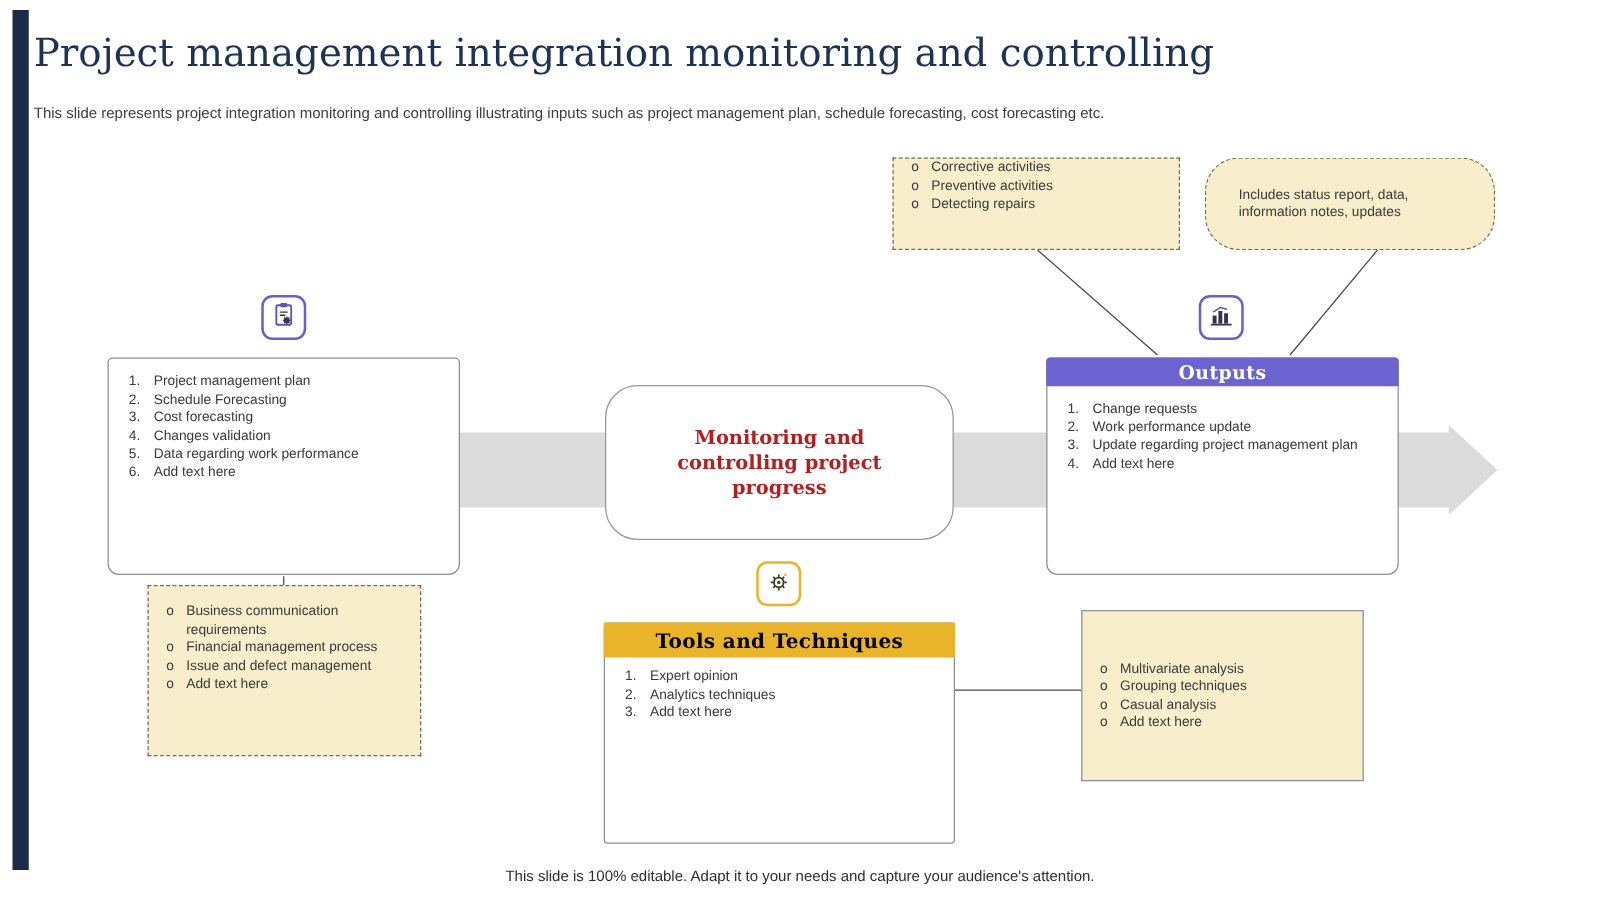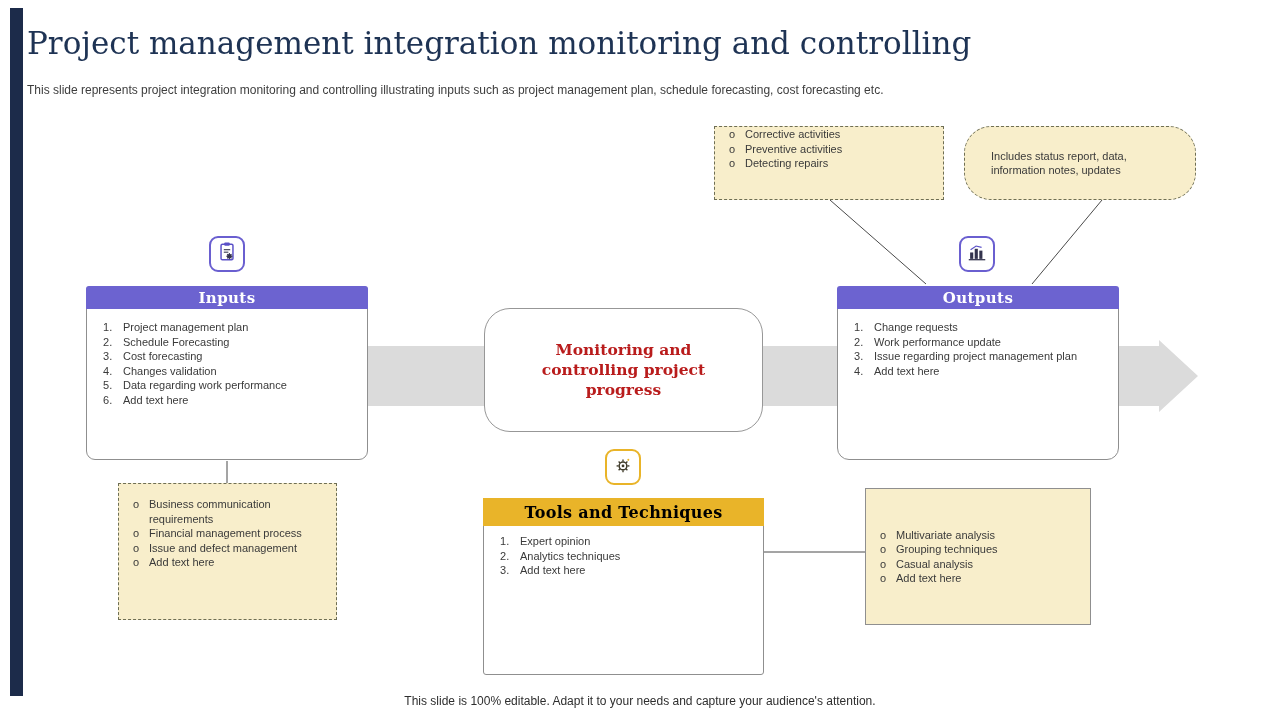--- a/index.html
+++ b/index.html
@@ -28,21 +28,21 @@
 
   
   .connectors{left:0;top:0;width:1280px;height:720px;z-index:1;pointer-events:none;}
 
   
   .io-box{
     width:282px;height:174px;background:#fff;border:1px solid #8f8f8f;
     border-radius:4px 4px 9px 9px;z-index:2;box-sizing:border-box;
   }
   .inputs-box{left:86px;top:286px;}
-  .outputs-box{left:837px;top:286px;border-radius:12px;}
+  .outputs-box{left:837px;top:286px;}
   .io-header{
     height:23px;margin:-1px -1px 0 -1px;background:#6c63d0;color:#ffffff;
     display:flex;align-items:center;justify-content:center;
     font-family:"DejaVu Serif","Liberation Serif",serif;font-weight:bold;
     font-size:15px;letter-spacing:.4px;border-radius:3px 3px 0 0;
   }
 
   
   ol.num-list{list-style:none;counter-reset:n;margin:11px 8px 0 14px;padding:0;font-size:11px;line-height:14.5px;color:#3a3a3a;}
   ol.num-list li{counter-increment:n;position:relative;padding-left:22px;margin:0;}
@@ -73,21 +73,21 @@
     font-family:"DejaVu Serif","Liberation Serif",serif;font-weight:bold;font-size:16px;letter-spacing:.3px;
   }
   .tools-box ol.num-list{margin-top:8px;margin-left:14px;}
 
   
   .callout{background:#f8eecb;z-index:2;box-sizing:border-box;font-size:11px;color:#3a3a3a;}
   .dashed{border:1px dashed #6e6e54;}
   .solid{border:1px solid #8f8f8f;}
   .c-tl{left:714px;top:126px;width:230px;height:74px;padding:0 8px 0 12px;}
   .c-tr{left:964px;top:126px;width:232px;height:74px;display:flex;align-items:center;padding:0 16px 0 26px;line-height:14.5px;border-radius:27px;}
-  .c-bl{left:118px;top:483px;width:219px;height:137px;padding:13px 8px 0 12px;}
+  .c-bl{left:118px;top:468px;width:219px;height:137px;padding:13px 8px 0 12px;}
   .c-br{left:865px;top:488px;width:226px;height:137px;display:flex;flex-direction:column;justify-content:center;padding:0 8px 0 12px;}
 
   
   .icon-badge{
     width:36px;height:36px;background:#fff;border-radius:9px;z-index:3;box-sizing:border-box;
     display:flex;align-items:center;justify-content:center;
   }
   .icon-purple{border:2px solid #6a5fd0;}
   .icon-gold{border:2px solid #e9b429;}
   .ic-inputs{left:209px;top:236px;}
@@ -172,41 +172,40 @@
           <line x1="15.2" y1="16.2" x2="16.8" y2="17.8"></line>
           <line x1="16.8" y1="8.2" x2="15.2" y2="9.8"></line>
           <line x1="8.8" y1="16.2" x2="7.2" y2="17.8"></line>
         </g>
         <circle cx="17.8" cy="6.4" r="1.1" fill="#e9b429"></circle>
       </svg>
     </span>
   </div>
 
   <div class="abs io-box inputs-box">
-    <div class="io-header">Inputs</div>
     <ol class="num-list">
       <li>Project management plan</li>
       <li>Schedule Forecasting</li>
       <li>Cost forecasting</li>
       <li>Changes validation</li>
       <li>Data regarding work performance</li>
       <li>Add text here</li>
     </ol>
   </div>
 
   <div class="abs center-box">
     <span>Monitoring and controlling project progress</span>
   </div>
 
   <div class="abs io-box outputs-box">
     <div class="io-header">Outputs</div>
     <ol class="num-list">
       <li>Change requests</li>
       <li>Work performance update</li>
-      <li>Issue regarding project management plan</li>
+      <li>Update regarding project management plan</li>
       <li>Add text here</li>
     </ol>
   </div>
 
   <div class="abs callout dashed c-bl">
     <ul class="o-list">
       <li>Business communication requirements</li>
       <li>Financial management process</li>
       <li>Issue and defect management</li>
       <li>Add text here</li>

